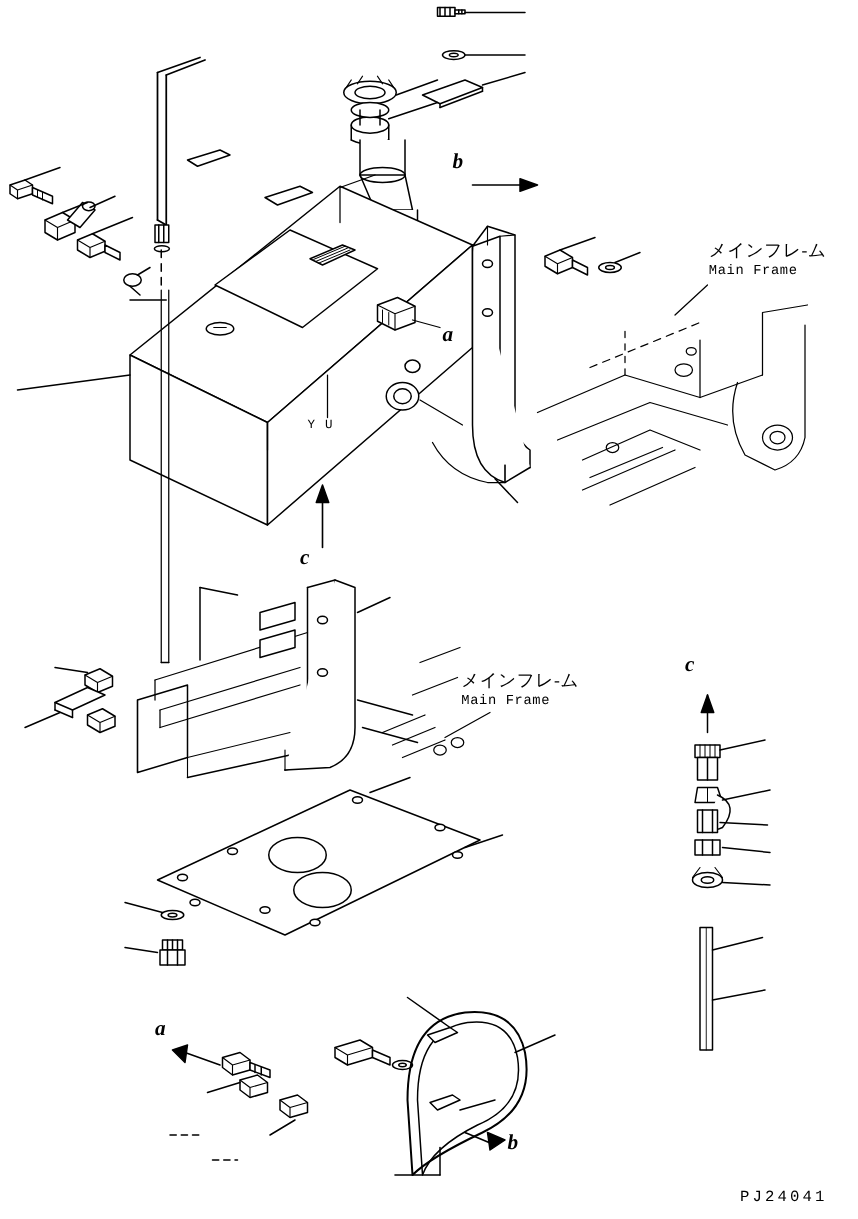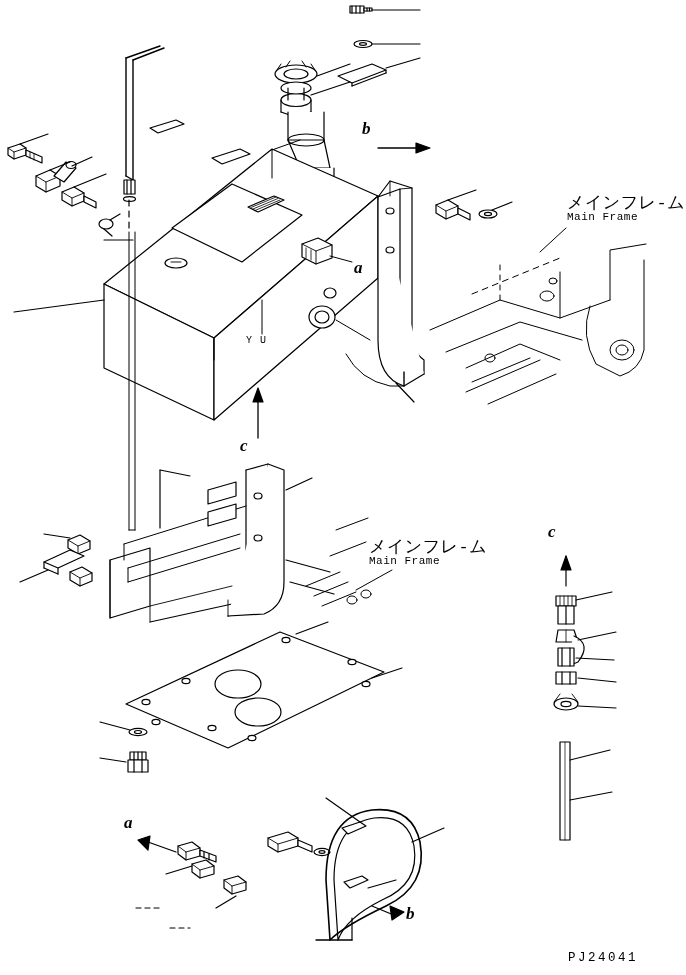--- a/index.html
+++ b/index.html
@@ -28,22 +28,22 @@
     white-space: pre;
     line-height: 1.05;
   }
   .lbl-italic {
     font-style: italic;
     font-family: "Liberation Serif", serif;
     font-size: 17px;
     font-weight: bold;
   }
   .lbl-jp {
-    font-family: Liberation Mono, monospace;
-    font-size: 17px;
+    font-family: Liberation Serif, serif;
+    font-size: 14px;
     letter-spacing: 0.5px;
   }
   .lbl-en {
     font-family: "Liberation Mono", monospace;
     font-size: 11px;
     letter-spacing: 0.5px;
   }
   .lbl-code {
     font-family: "Liberation Mono", monospace;
     font-size: 12.5px;
@@ -405,15 +405,15 @@
   <div class="lbl lbl-italic" style="left:406px; top:905px;">b</div>
 
   <div class="lbl lbl-jp" style="left:567px; top:195px;">メインフレ-ム</div>
   <div class="lbl lbl-en" style="left:567px; top:212px;">Main Frame</div>
 
   <div class="lbl lbl-jp" style="left:369px; top:539px;">メインフレ-ム</div>
   <div class="lbl lbl-en" style="left:369px; top:556px;">Main Frame</div>
 
   <div class="lbl lbl-small" style="left:246px; top:336px;">Y U</div>
 
-  <div class="lbl lbl-code" style="left:568px; top:952px;">PJ24041</div>
+  <div class="lbl lbl-code" style="left:592px; top:952px;">PJ24041</div>
 
 </div>
 
 </body></html>

